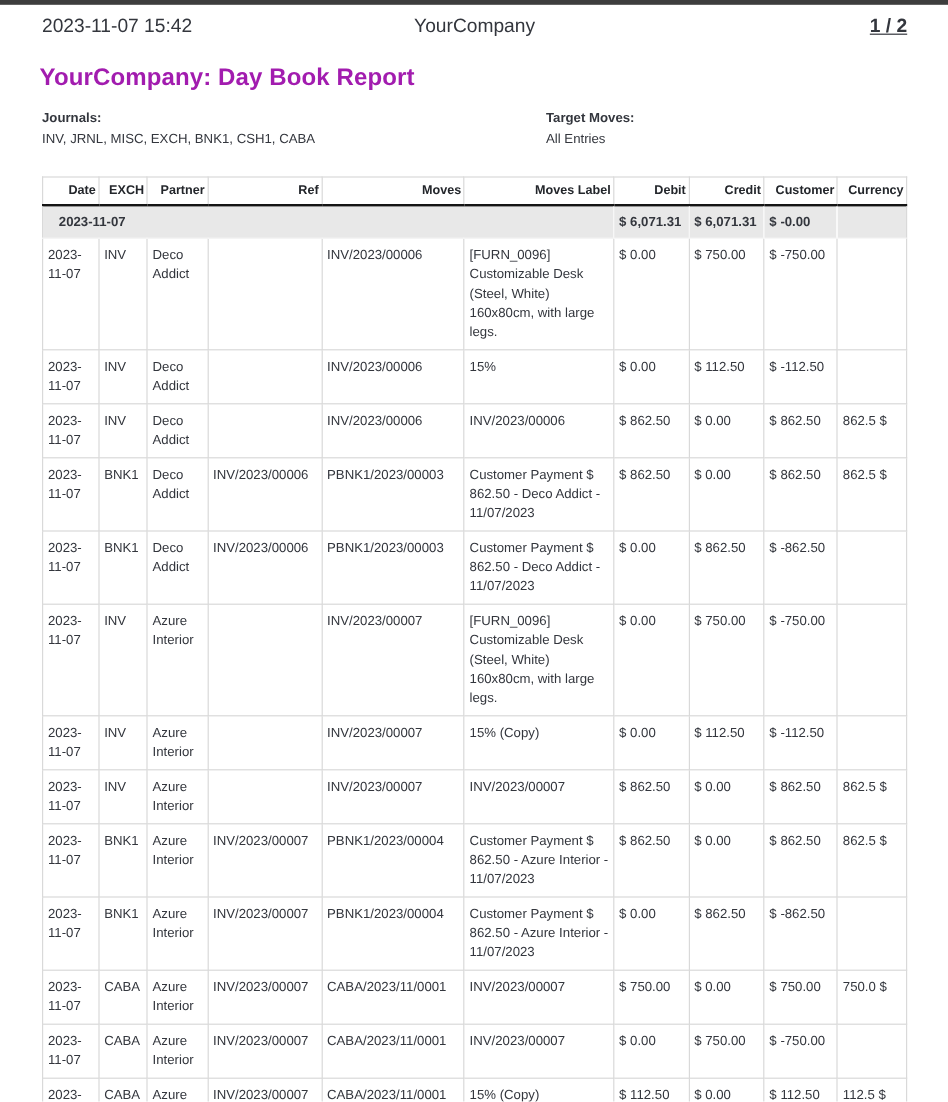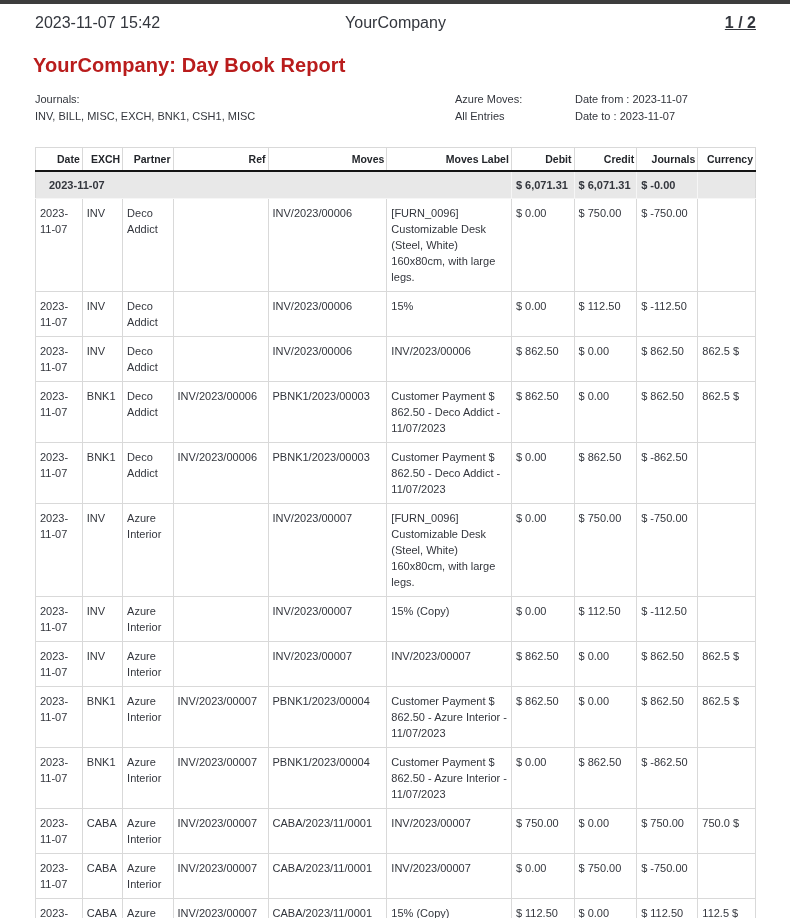--- a/index.html
+++ b/index.html
@@ -25,34 +25,34 @@
     color: #33363d;
   }
   .page-header .left  { text-align: left; }
   .page-header .center{ text-align: center; }
   .page-header .right { text-align: right; font-weight: 700; text-decoration: underline; }
 
   h1.report-title {
     margin: 22px 0 0 -2px;
     font-size: 20px;
     font-weight: 600;
-    color: #b91c1c;
+    color: #a21caf;
     letter-spacing: 0.1px;
   }
 
   .filters {
     margin-top: 14px;
     display: flex;
     font-size: 11px;
     line-height: 17px;
   }
   .filters .f-journals { width: 420px; }
   .filters .f-target   { width: 120px; }
   .filters .f-dates    { flex: 1; }
-  .flabel { font-weight: 400; }
+  .flabel { font-weight: 700; }
 
   table.daybook {
     margin-top: 22px;
     width: 721px;
     border-collapse: collapse;
     table-layout: fixed;
     font-size: 11px;
   }
   table.daybook th, table.daybook td {
     border: 1px solid #d9d9d9;
@@ -97,35 +97,25 @@
     <span class="left">2023-11-07 15:42</span>
     <span class="center">YourCompany</span>
     <span class="right">1 / 2</span>
   </header>
 
   <h1 class="report-title">YourCompany: Day Book Report</h1>
 
   <section class="filters">
     <div class="f-journals">
       <div class="flabel">Journals:</div>
-      <div>INV, BILL, MISC, EXCH, BNK1, CSH1, MISC</div>
+      <div>INV, JRNL, MISC, EXCH, BNK1, CSH1, CABA</div>
     </div>
     <div class="f-target">
-      <div class="flabel">Azure Moves:</div>
+      <div class="flabel">Target Moves:</div>
       <div>All Entries</div>
-    </div>
-    <div class="f-dates">
-      <div>
-        <span class="flabel">Date from :</span>
-        <span>2023-11-07</span>
-      </div>
-      <div>
-        <span class="flabel">Date to :</span>
-        <span>2023-11-07</span>
-      </div>
     </div>
   </section>
 
   <table class="daybook">
     <colgroup id="daybook-cols">
         <col style="width: 6.5%;">
         <col style="width: 5.6%;">
         <col style="width: 7%;">
         <col style="width: 13.2%;">
         <col style="width: 16.5%;">
@@ -138,21 +128,21 @@
     <thead>
       <tr id="daybook-head-row">
           <th>Date</th>
           <th>EXCH</th>
           <th>Partner</th>
           <th>Ref</th>
           <th>Moves</th>
           <th>Moves Label</th>
           <th>Debit</th>
           <th>Credit</th>
-          <th>Journals</th>
+          <th>Customer</th>
           <th>Currency</th>
         </tr>
     </thead>
     <tbody id="daybook-body">
         <tr class="summary-row">
           <td colspan="6" class="first">2023-11-07</td>
           <td class="amount">$ 6,071.31</td>
           <td class="amount">$ 6,071.31</td>
           <td class="amount">$ -0.00</td>
           <td class="amount"></td>

